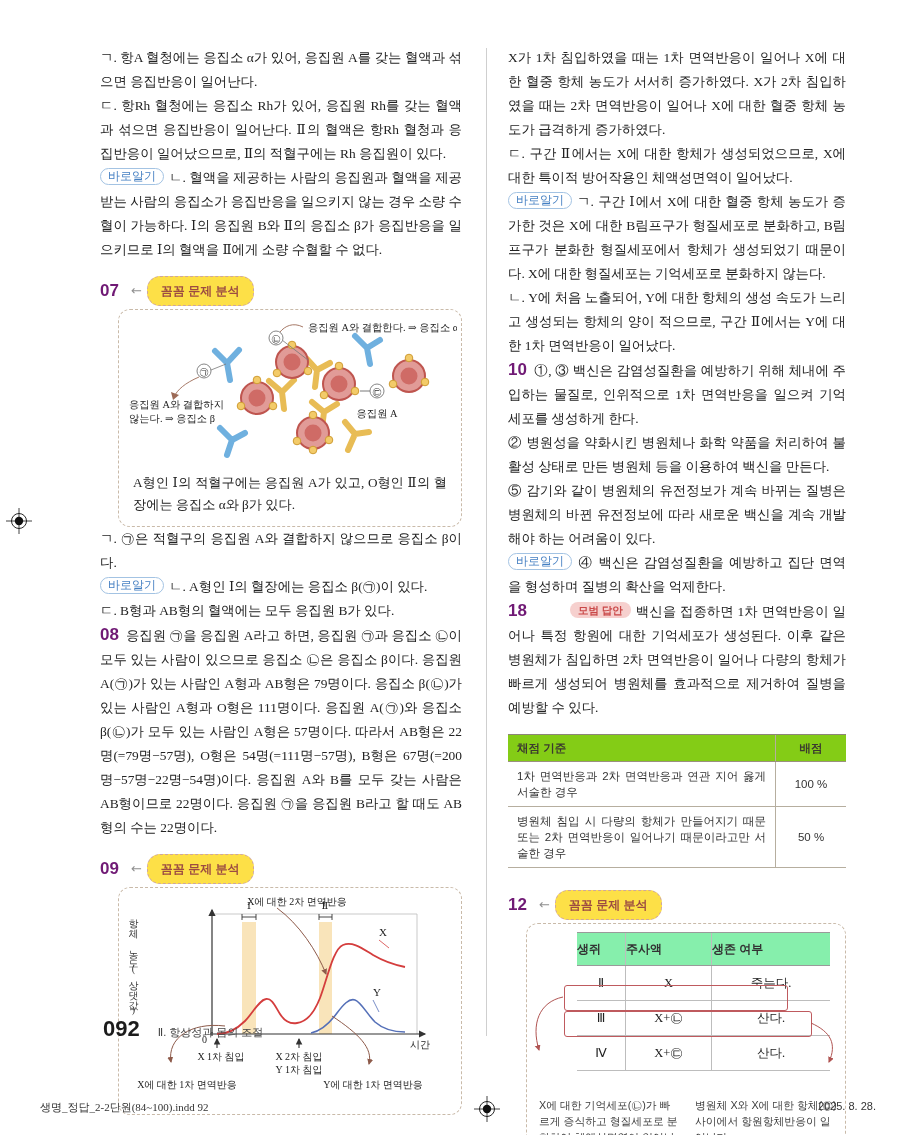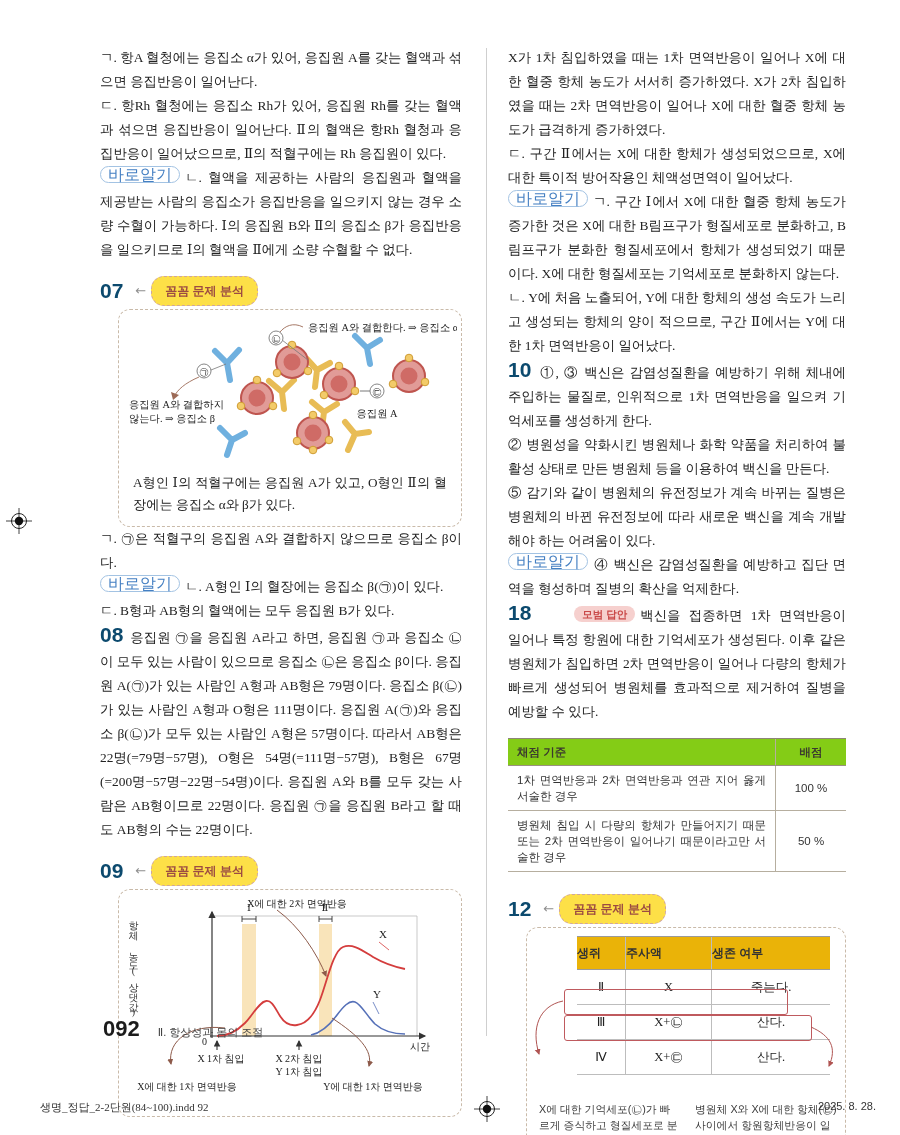--- a/index.html
+++ b/index.html
@@ -5,24 +5,24 @@
   html,body { margin:0; padding:0; background:#ffffff; }
   .page { position:relative; width:900px; height:1135px; background:#ffffff; overflow:hidden;
           font-family:"Liberation Serif","DejaVu Serif",serif; color:#222; }
   .col { position:absolute; top:46px; font-size:13.4px; line-height:24px; text-align:justify; }
   .col-left  { left:100px; width:362px; }
   .col-right { left:508px; width:338px; }
   .divider { position:absolute; left:486px; top:48px; width:1px; height:988px; background:#cfcfcf; }
 
   p.para { margin:0; } .mt12{margin-top:12px;} .mt14{margin-top:14px;} .mt16{margin-top:16px;}
 
-  .secnum { color:#0c4a6e; font-weight:bold; font-family:"Liberation Sans","DejaVu Sans",sans-serif;
-            font-size:21px; margin-right:7px; }
+  .secnum { color:#701a75; font-weight:bold; font-family:"Liberation Sans","DejaVu Sans",sans-serif;
+            font-size:17px; margin-right:7px; }
   .badge-baro { display:inline-block; border:1px solid #a3c3e3; color:#447fc2; border-radius:10px;
-            font-family:"Liberation Sans",sans-serif; font-size:16px; line-height:15px;
+            font-family:"Liberation Sans",sans-serif; font-size:12px; line-height:15px;
             padding:0 7px; margin-right:5px; vertical-align:2px; background:#fff; }
   .badge-model { display:inline-block; background:#f6d0ce; color:#c94848; border-radius:9px;
             font-family:"Liberation Sans",sans-serif; font-size:10.5px; font-weight:bold; line-height:16px;
             padding:0 8px; margin-right:5px; vertical-align:2px;margin-left:36px; }
 
   .analysis-head { display:flex; align-items:center; gap:5px; margin:14px 0 3px 0; }
   .connector { color:#8f8f8f; font-size:13px; font-family:"DejaVu Sans",sans-serif; }
   .analysis-pill { border:1.5px dashed #d0a69c; border-radius:13px; color:#9c4b42; background:#fde047;
             font-family:"Liberation Sans",sans-serif; font-weight:bold; font-size:12px; padding:2px 13px; }
   .dashed-box { border:1.5px dashed #c9baa9; border-radius:12px; padding:8px 8px 10px 8px; margin-left:18px; }
@@ -37,21 +37,21 @@
   table.t11 { width:100%; border-collapse:collapse; font-family:"Liberation Sans",sans-serif;
             font-size:11.5px; line-height:16px; margin-top:14px; }
   .t11 th { background:#84cc16; border-top:1.5px solid #8d8578; border-bottom:1px solid #9a917f;
             padding:5px 9px; text-align:left; color:#3b392f; }
   .t11 td { border-bottom:1px solid #b6ae9f; padding:6px 9px; color:#333; }
   .t11 .score { text-align:center; border-left:1px solid #b6ae9f; width:52px; white-space:nowrap; }
 
   .box12 { position:relative; }
   table.t12 { border-collapse:collapse; font-family:"Liberation Sans",sans-serif; font-size:12px;
             margin-left:42px; }
-  .t12 th { background:#eab308; border-top:1px solid #9a9a9a; border-bottom:1px solid #9a9a9a;
+  .t12 th { background:#86efac; border-top:1px solid #9a9a9a; border-bottom:1px solid #9a9a9a;
             padding:4px 0; font-weight:bold; color:#333; }
   .t12 td { border-bottom:1px solid #bdbdbd; padding:5px 0; text-align:center; color:#222;
             font-family:"Liberation Serif",serif; font-size:12.5px; }
   .t12 th, .t12 td { width:85px; }
   .t12 th:first-child, .t12 td:first-child { width:48px; }
   .t12 th:last-child, .t12 td:last-child { width:118px; }
   .t12 td + td, .t12 th + th { border-left:1px solid #bdbdbd; }
   .redbox { position:absolute; border:1.2px solid #bf5a5e; border-radius:3px; pointer-events:none; }
   .notes12 { display:flex; gap:14px; margin:26px 0 0 4px; font-family:"Liberation Sans",sans-serif;
             font-size:10.8px; line-height:16px; color:#3c3c3c; text-align:left; }

